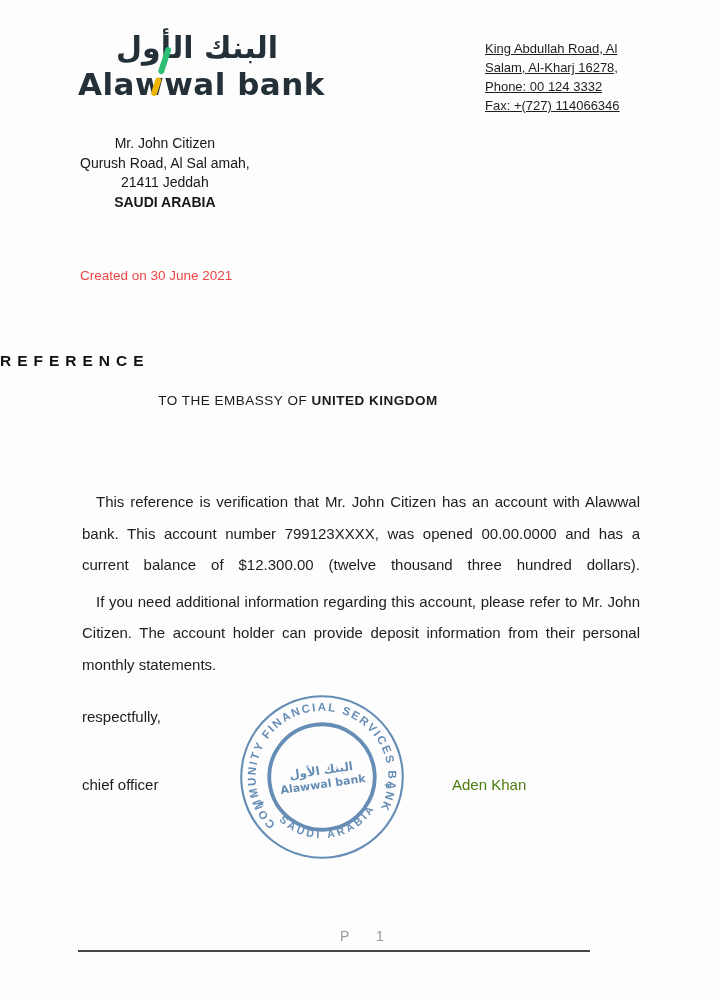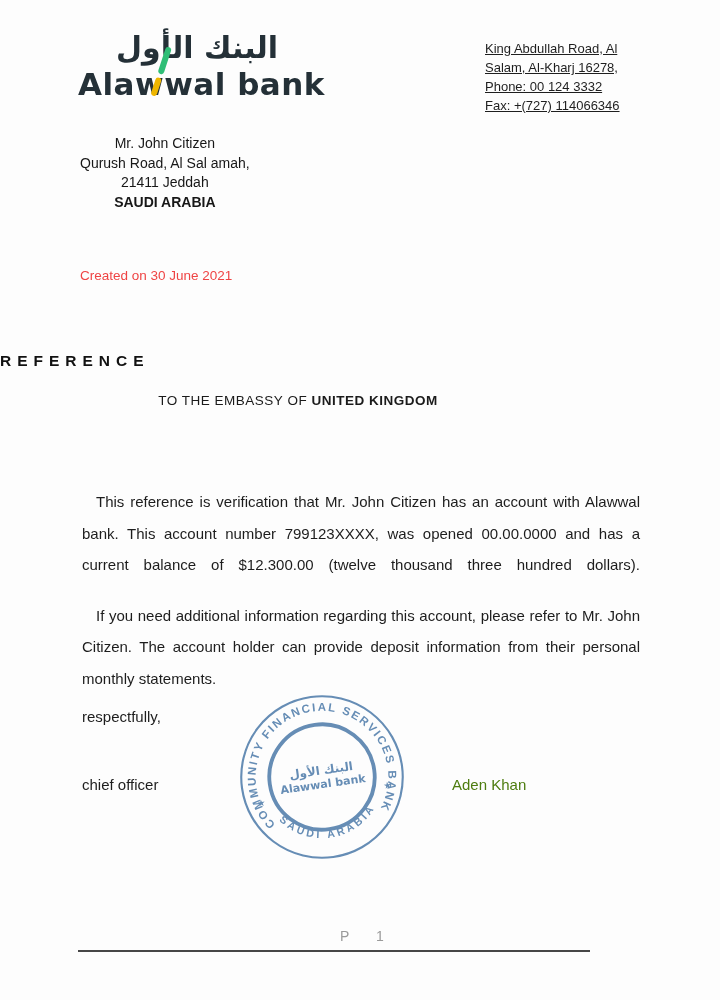--- a/index.html
+++ b/index.html
@@ -42,21 +42,21 @@
     font-weight: 700; font-size: 15.5px; letter-spacing: 6px; color: #111; }
   .subtitle { left: 0; top: 393px; width: 596px; text-align: center;
     font-size: 13.5px; letter-spacing: 0.5px; color: #1b1b1b; }
   .subtitle b { font-weight: 700; }
 
   
   .body-text { left: 82px; top: 486px; width: 558px;
     font-size: 15px; line-height: 31.5px; color: #1d1d1d; text-align: justify; }
   .body-text p { text-indent: 14px; }
   .body-text p.fill-last { text-align-last: justify; }
-  .body-text p + p { margin-top: 19px; }
+  .body-text p + p { margin-top: 5px; }
 
   
   .signoff-1 { left: 82px; top: 708px; font-size: 15px; color: #1d1d1d; }
   .signoff-2 { left: 82px; top: 776px; font-size: 15px; color: #1d1d1d; }
   .signer   { left: 452px; top: 776px; font-size: 15px; color: #4d7c0f; }
 
   
   .stamp { left: 236px; top: 692px; width: 172px; height: 170px;
     transform: rotate(-8deg); opacity: 0.85; }
   .stamp svg { width: 100%; height: 100%; }

